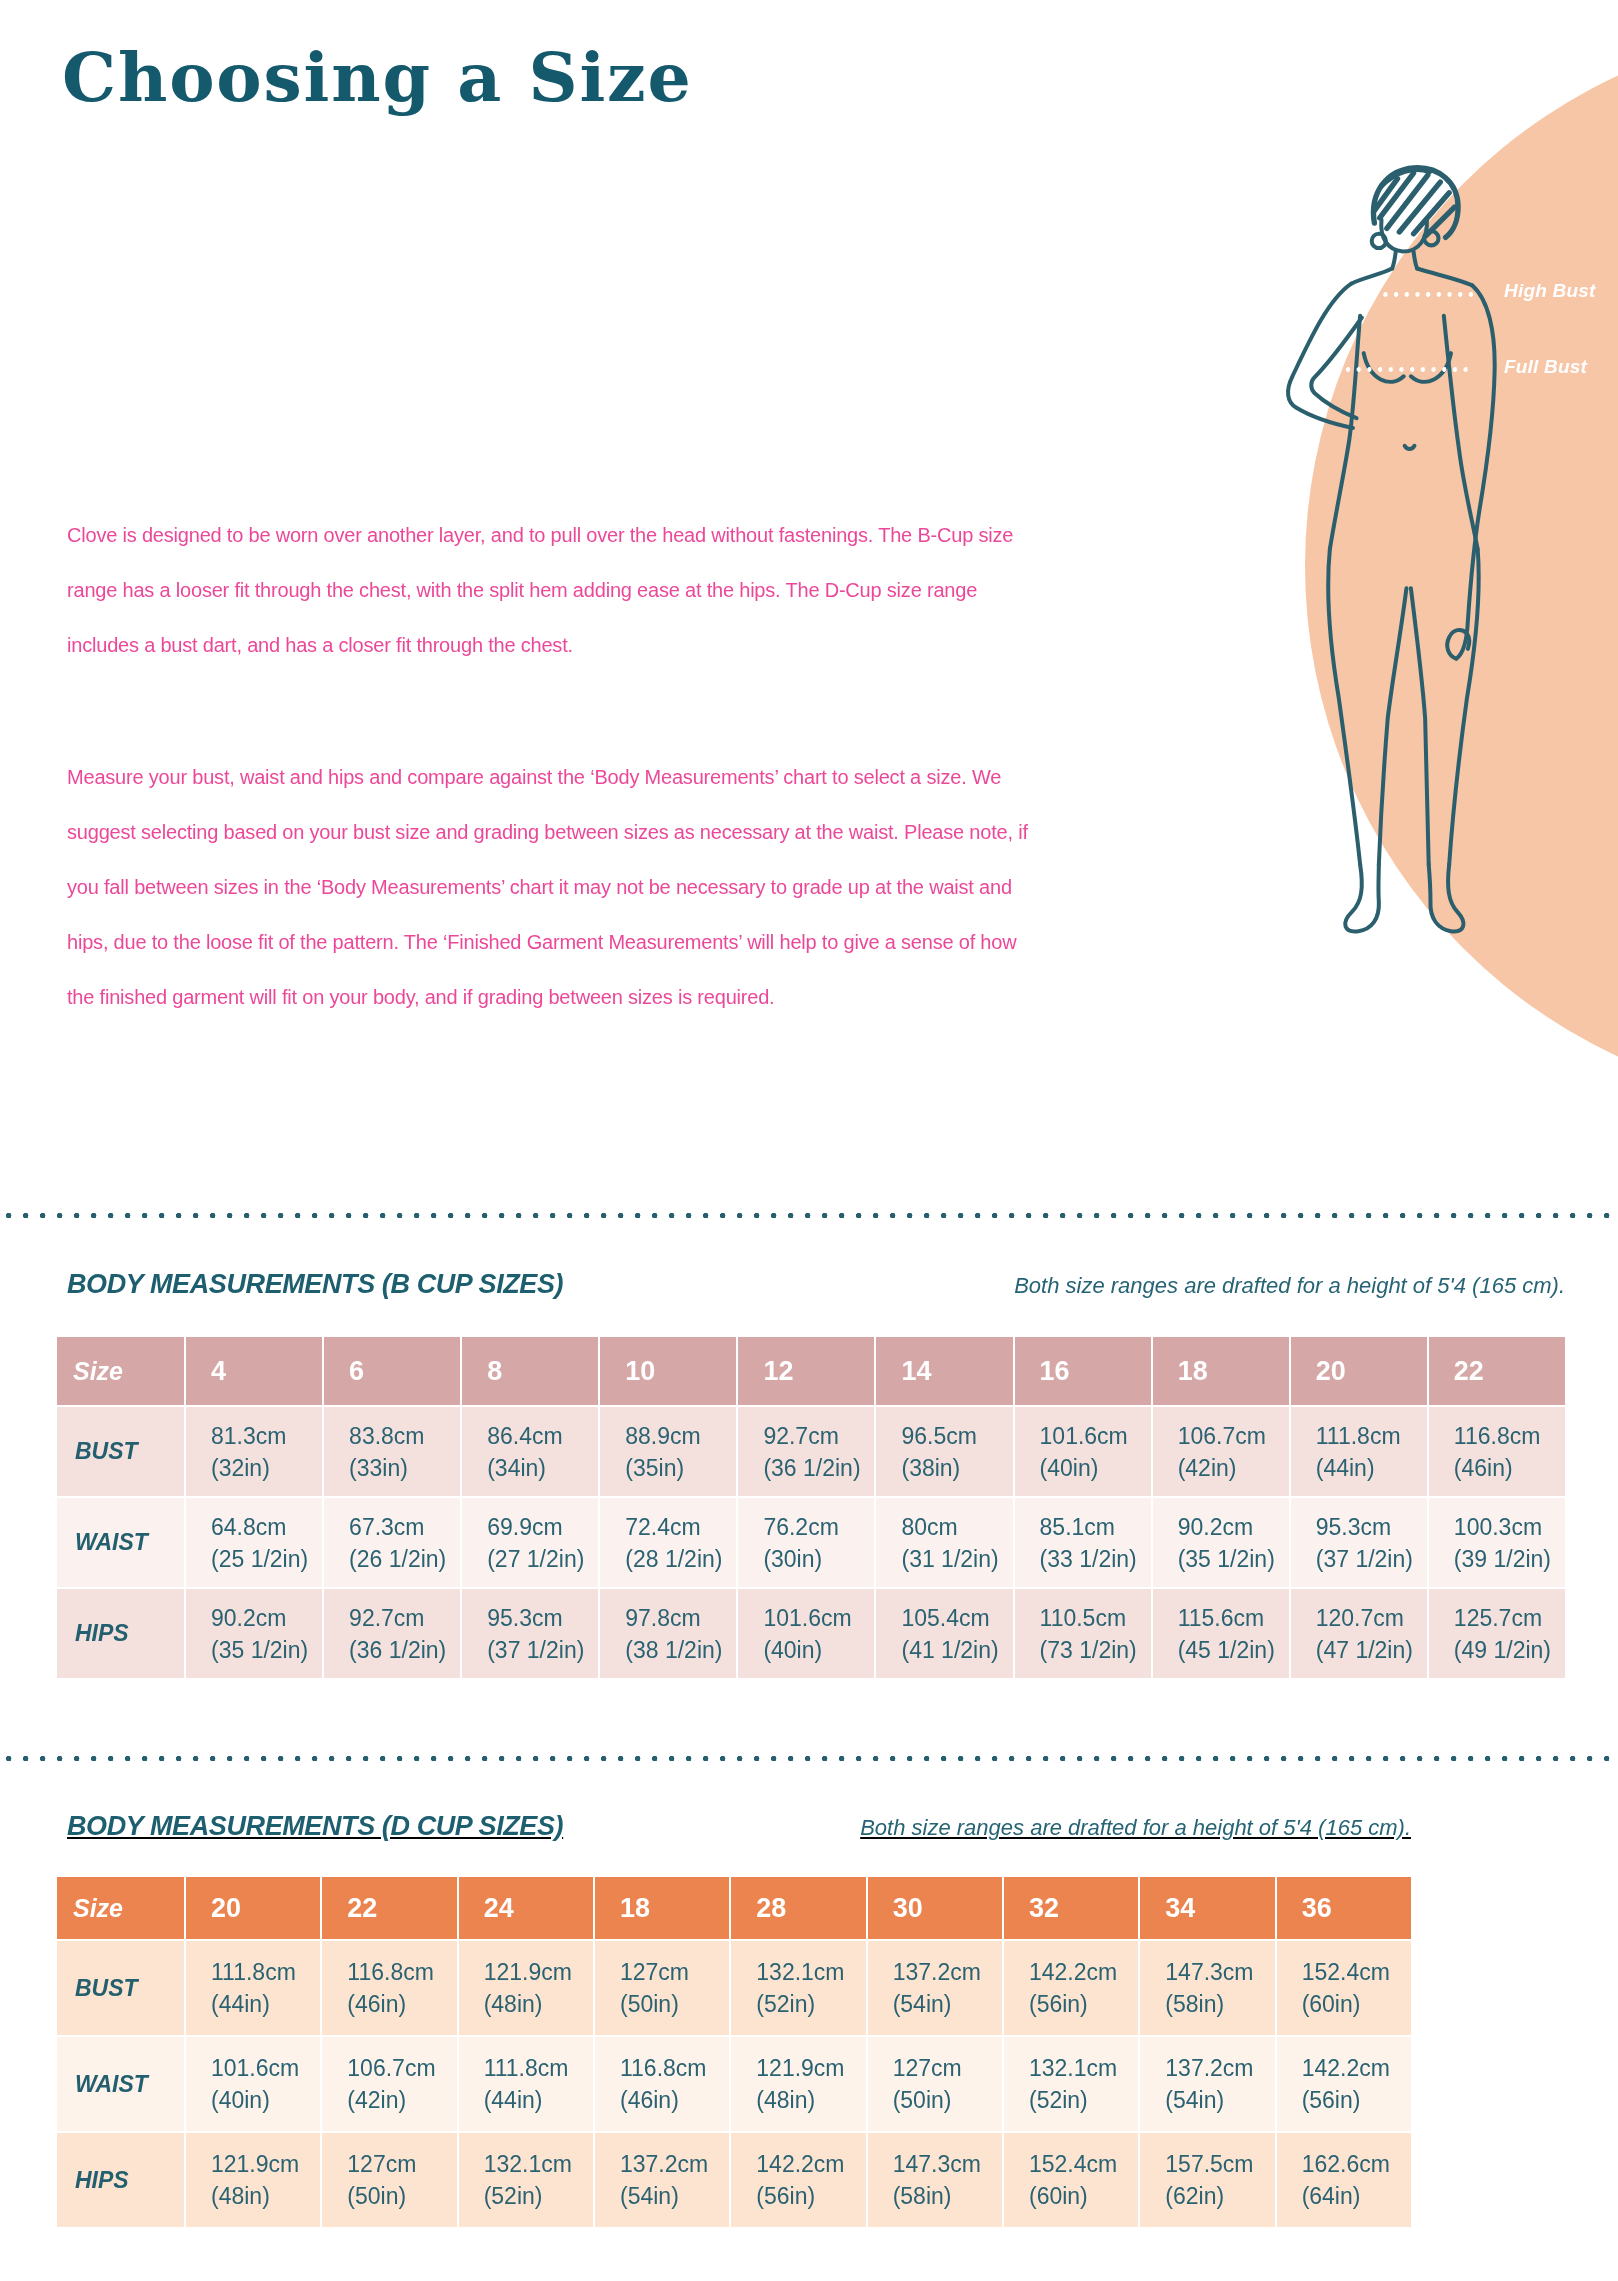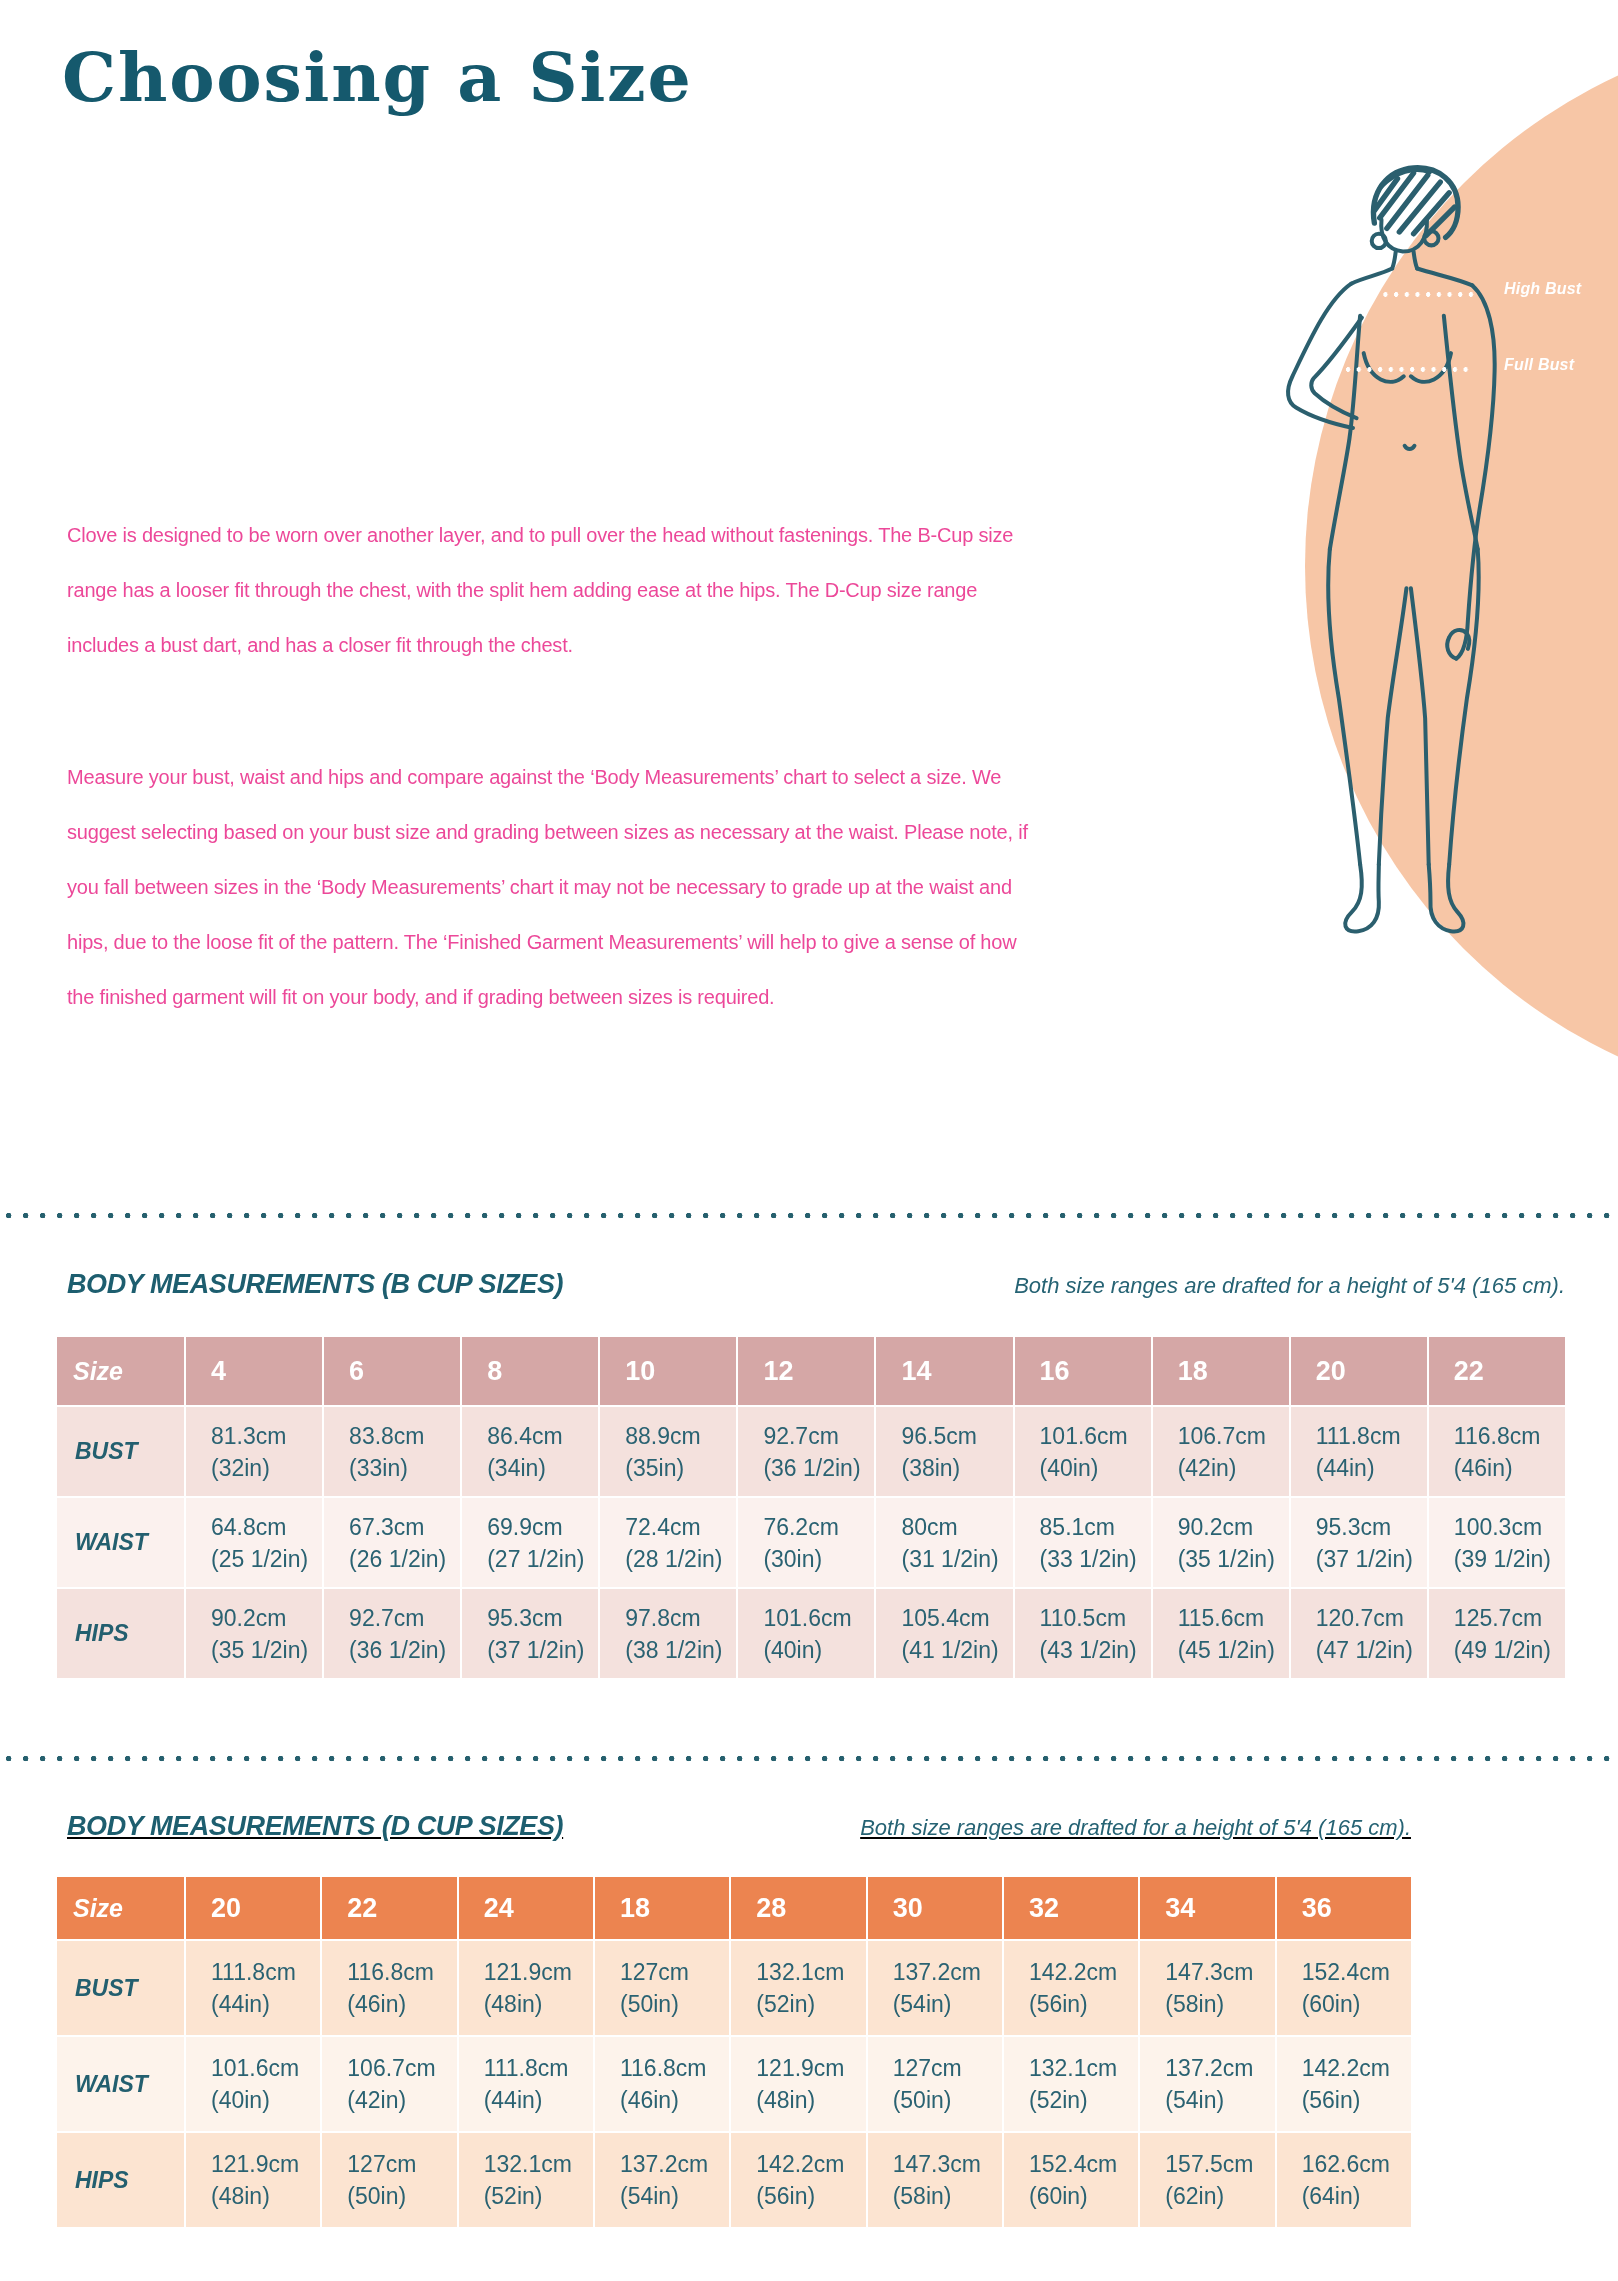--- a/index.html
+++ b/index.html
@@ -8,21 +8,21 @@
   
   .circle{position:absolute;left:1305px;top:25px;width:1082px;height:1082px;border-radius:50%;}
   
   .figure{position:absolute;left:1239px;top:132px;width:285px;height:811px;}
   .bustline{position:absolute;height:4.5px;
             background-image:radial-gradient(circle at 2.2px 2.2px,#ffffff 2px,transparent 2.3px);
             background-size:10.7px 4.5px;background-repeat:repeat-x;}
   .bustline.high{left:1362px;top:292px;width:112px;}
   .bustline.full{left:1346px;top:367px;width:128px;}
   .bustlabel{position:absolute;left:1504px;color:#ffffff;font-weight:bold;font-style:italic;
-             font-size:16px;letter-spacing:0.2px;}
+             font-size:19px;letter-spacing:0.2px;}
   .bustlabel.high{top:280px;}
   .bustlabel.full{top:356px;}
   
   h1{position:absolute;left:62px;top:37px;margin:0;font-family:"DejaVu Serif",serif;
      font-weight:700;font-size:68px;color:#15596d;letter-spacing:1.8px;}
   p{position:absolute;margin:0;}
   .intro{left:67px;width:753px;font-size:25.4px;line-height:42px;font-weight:bold;
          font-style:italic;color:#1d5c6e;letter-spacing:-0.2px;}
   #p1{top:171px;}
   #p2{top:344px;}
@@ -264,21 +264,21 @@
           <td class="cell">
             <div>101.6cm</div>
             <div>(40in)</div>
           </td>
           <td class="cell">
             <div>105.4cm</div>
             <div>(41 1/2in)</div>
           </td>
           <td class="cell">
             <div>110.5cm</div>
-            <div>(43 1/2in)</div>
+            <div>(73 1/2in)</div>
           </td>
           <td class="cell">
             <div>115.6cm</div>
             <div>(45 1/2in)</div>
           </td>
           <td class="cell">
             <div>120.7cm</div>
             <div>(47 1/2in)</div>
           </td>
           <td class="cell">

